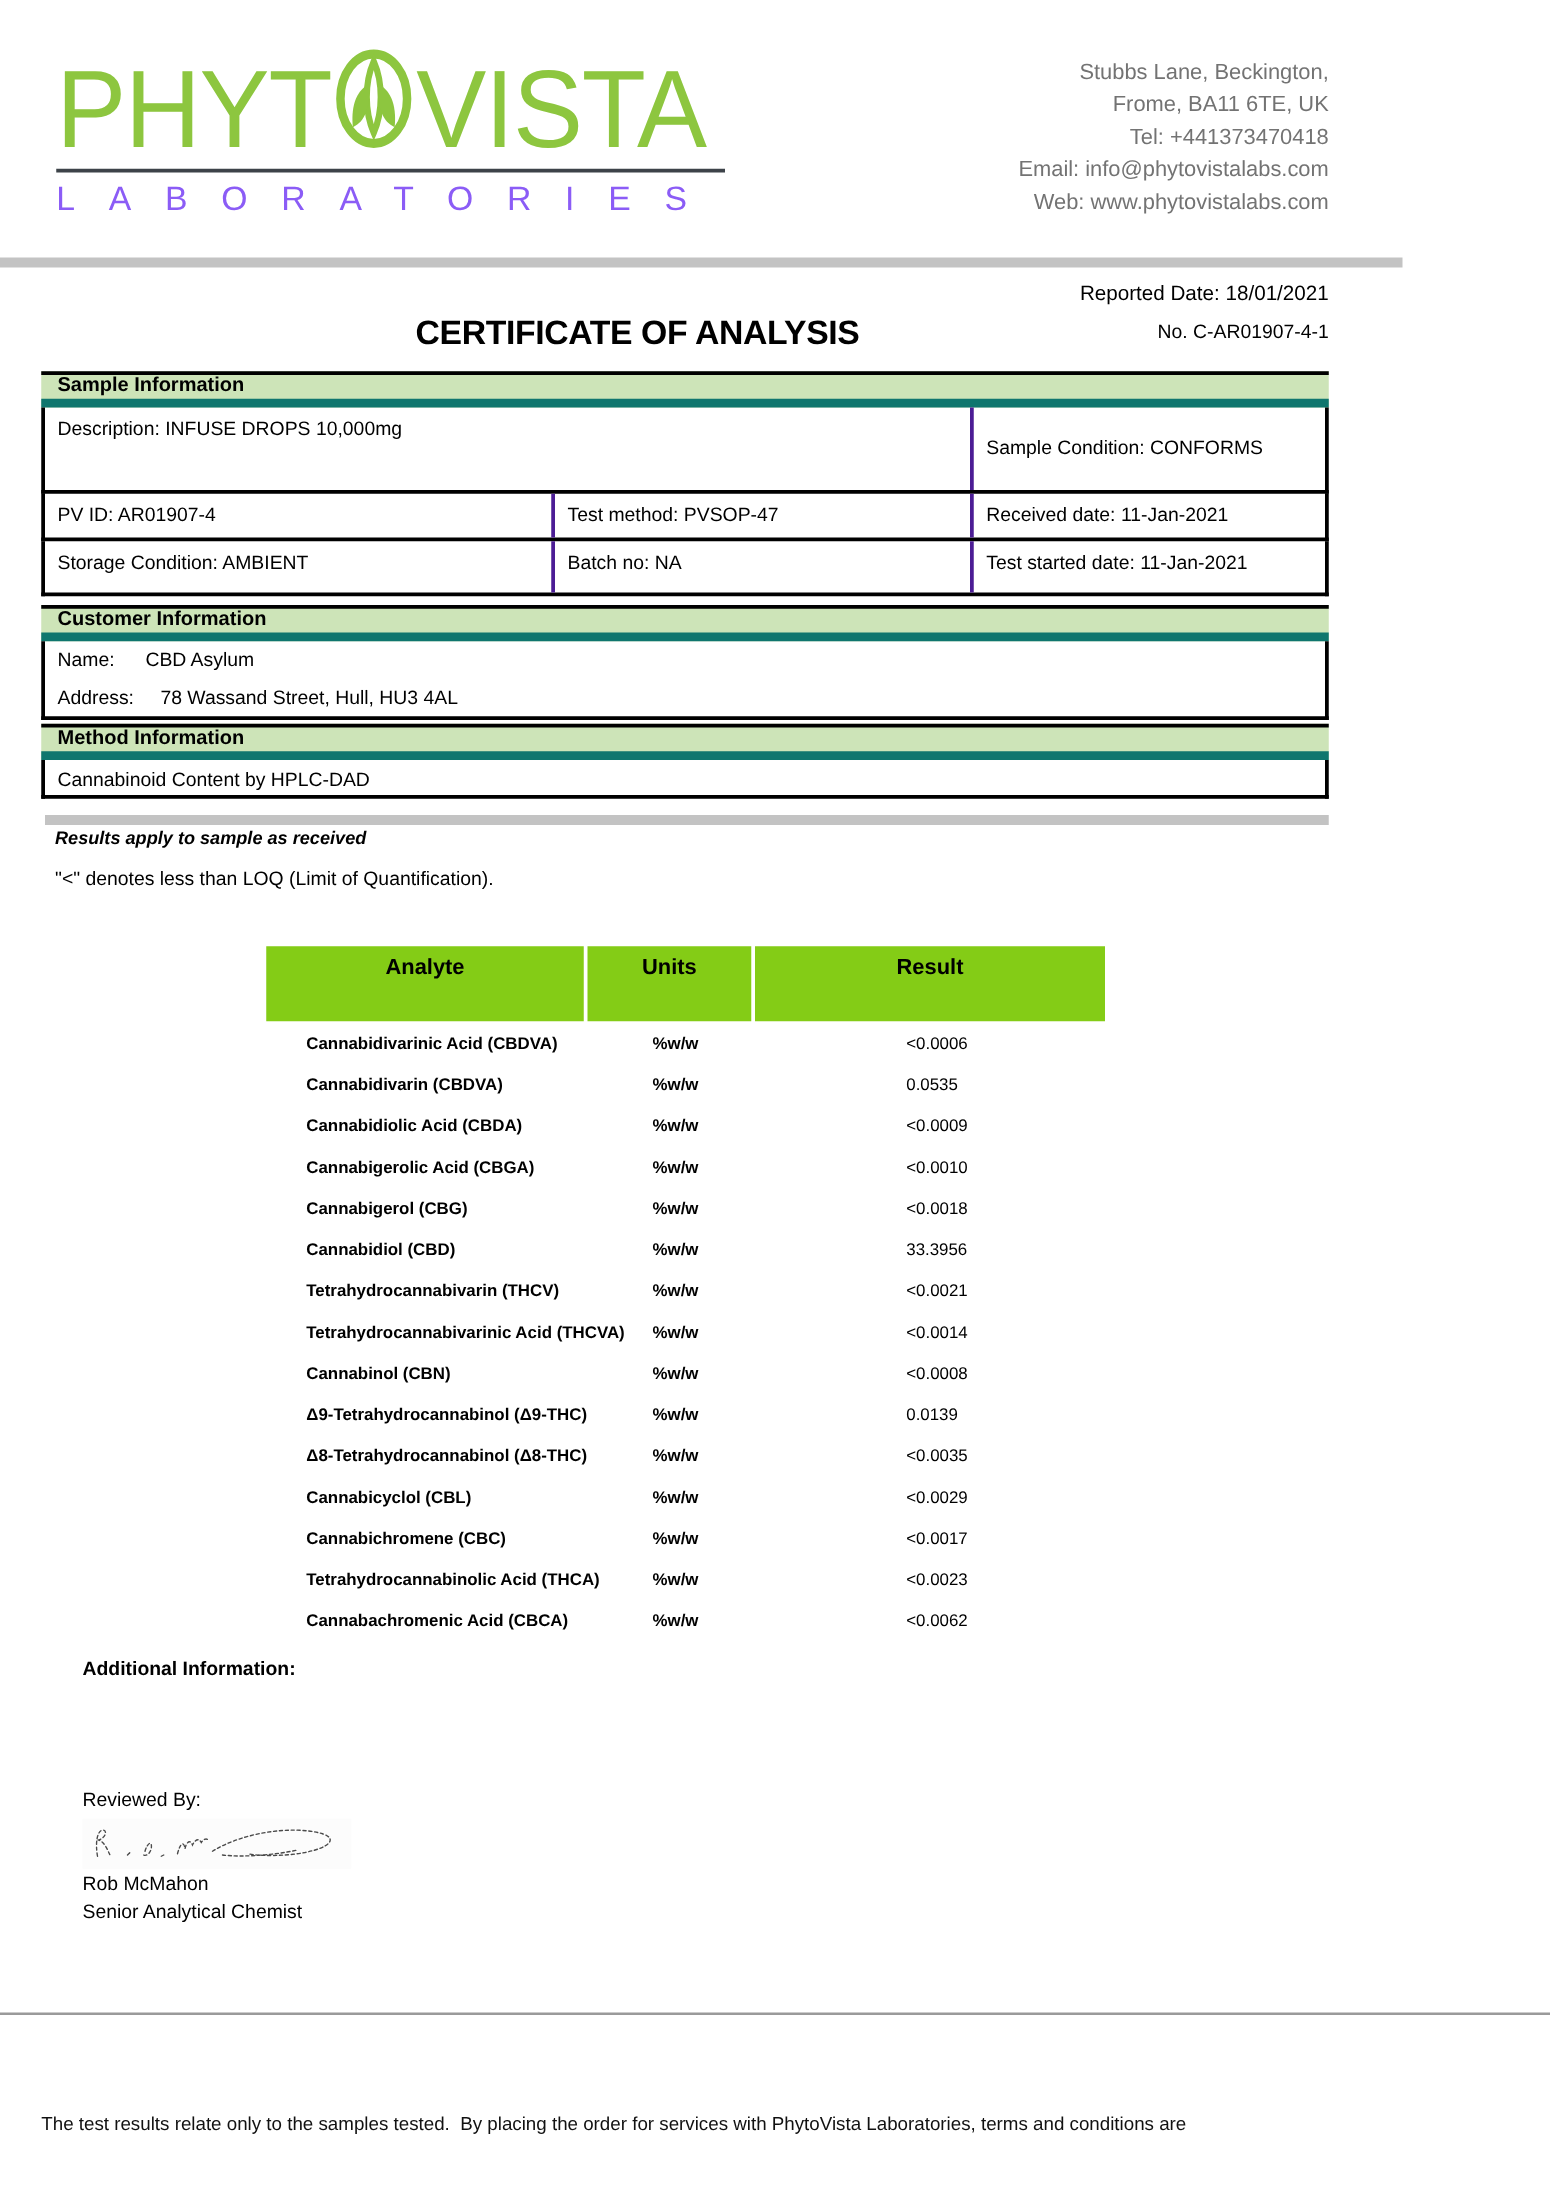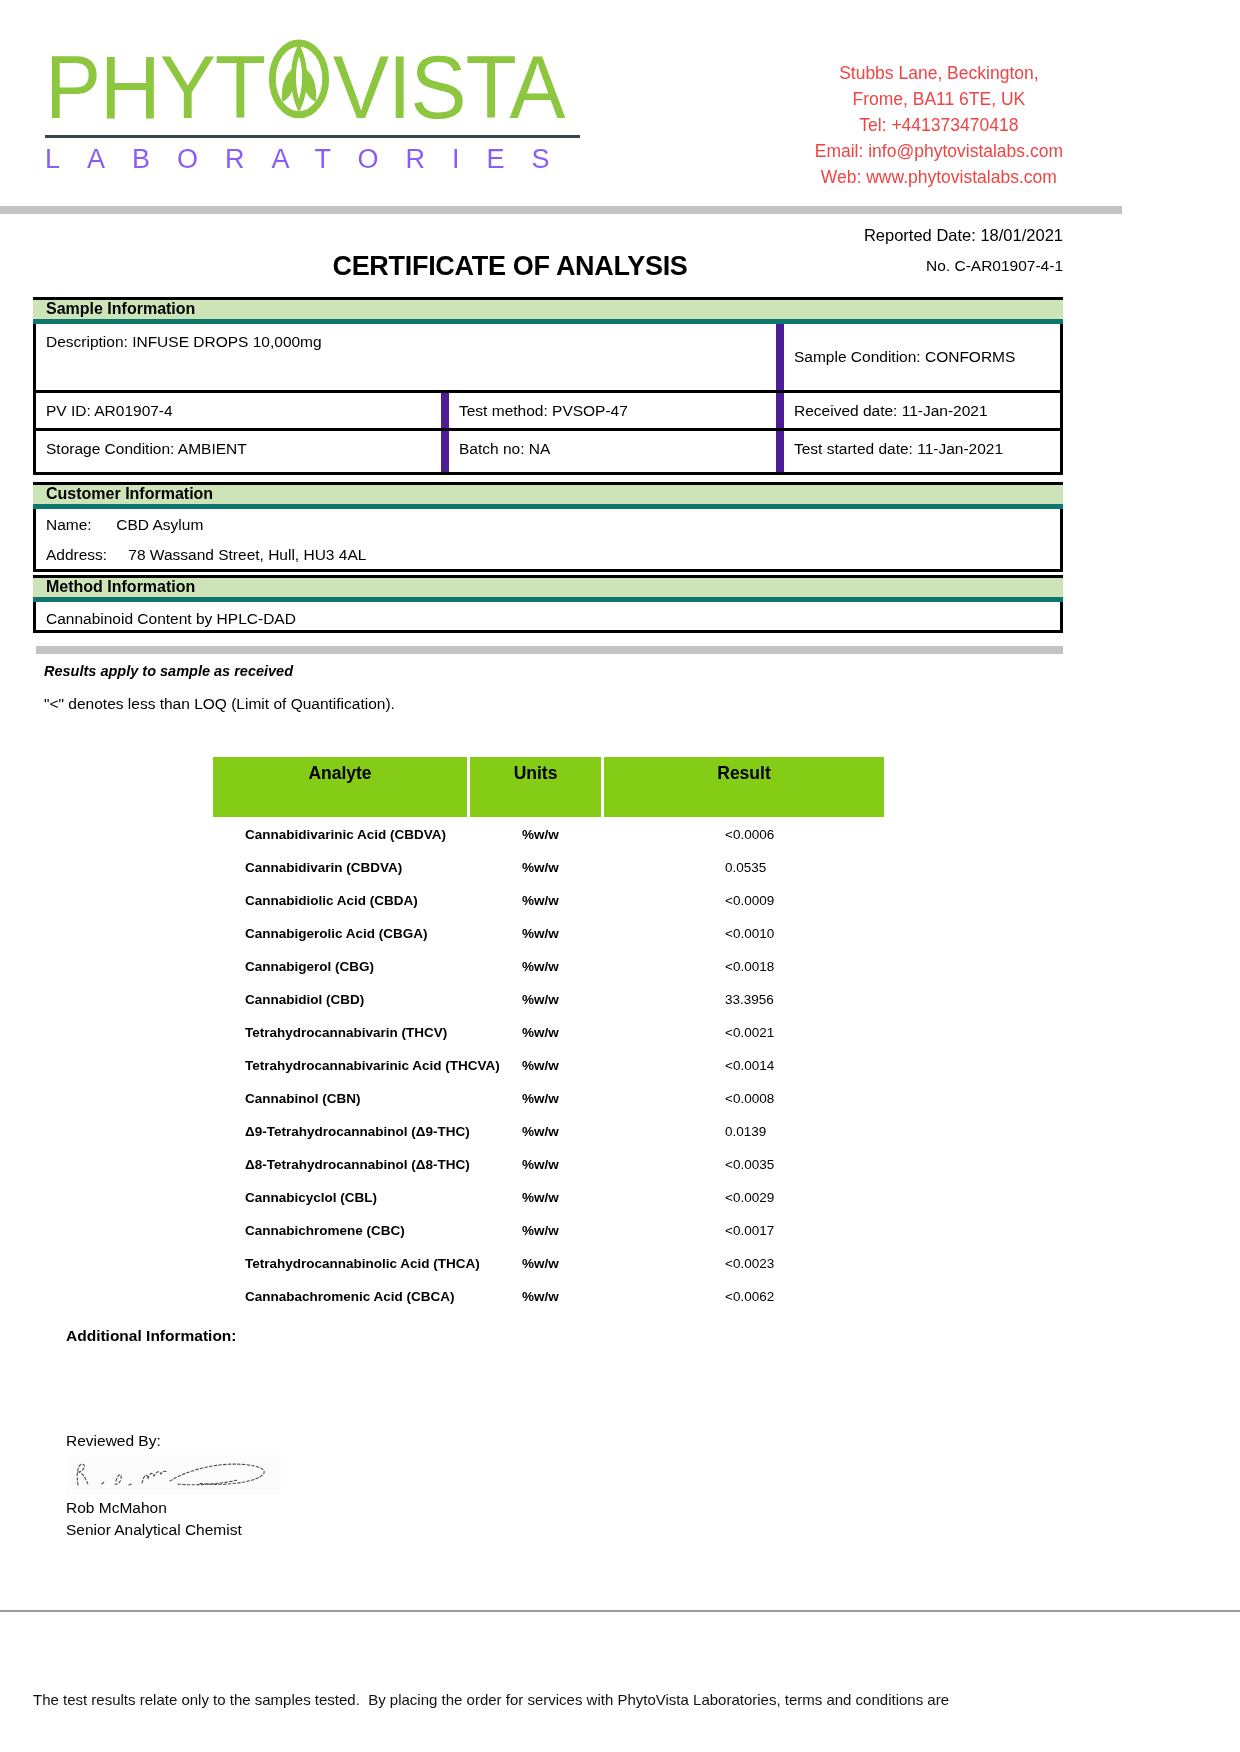--- a/index.html
+++ b/index.html
@@ -7,34 +7,34 @@
     position:relative;width:1240px;height:1720px;background:#fff;overflow:hidden;
     font-family:"Liberation Sans", sans-serif;color:#000;
   }
   
   .logo-block{position:absolute;left:45px;top:38px;width:540px;}
   .logo-text{color:#8dc63f;font-size:84px;line-height:88px;letter-spacing:-1px;
     display:flex;align-items:center;white-space:nowrap;transform:scaleY(1.05);transform-origin:top left;}
   .leaf{margin:0 3px;flex:0 0 auto;}
   .logo-rule{border-top:3px solid #3d4349;margin:4px 0 6px;width:535px;}
   .logo-sub{font-size:27px;color:#8b5cf6;letter-spacing:27px;white-space:nowrap;font-weight:400;}
-  .contact{position:absolute;right:177px;top:60px;text-align:center;font-size:17.5px;line-height:26px;color:#ef4444;}
+  .contact{position:absolute;right:177px;top:44px;text-align:right;font-size:17.5px;line-height:26px;color:#737373;}
   .graybar-top{position:absolute;left:0;top:206px;width:1122px;height:8px;background:#c3c3c3;}
   
   .doc-title{position:absolute;left:0;top:251px;width:1020px;text-align:center;
     font-size:27px;font-weight:700;letter-spacing:-0.3px;}
   .reported{position:absolute;right:177px;top:226px;font-size:16.5px;}
   .report-no{position:absolute;right:177px;top:257px;font-size:15.5px;}
   
   .info-wrap{position:absolute;left:33px;top:297px;width:1030px;box-sizing:border-box;}
-  .sec-bar{box-sizing:border-box;border-top:3px solid #000;border-bottom:5px solid #0f766e;
+  .sec-bar{box-sizing:border-box;border-top:3px solid #000;border-bottom:7px solid #0f766e;
     background:#cde4b8;font-weight:700;font-size:16px;line-height:15px;padding:1px 0 3px 13px;}
   .itrow{display:grid;box-sizing:border-box;border:3px solid #000;border-top:none;}
   .itrow .cell{box-sizing:border-box;font-size:15.5px;padding:9px 10px 0 10px;}
-  .itrow .cell + .cell{border-left:8px solid #4c1d95;}
+  .itrow .cell + .cell{border-left:3px solid #4c1d95;}
   .row-desc{grid-template-columns:740px 1fr;height:69px;}
   .row-desc .cond{display:flex;align-items:center;padding-top:0;}
   .row-3{grid-template-columns:405px 335px 1fr;}
   .row-pv{height:38px;}
   .row-batch{height:44px;}
   .bar-customer{margin-top:7px;}
   .cust-box{box-sizing:border-box;border:3px solid #000;border-top:none;height:63px;
     padding:7px 0 0 10px;font-size:15.5px;}
   .kv{white-space:nowrap;}
   .kv .lbl{display:inline-block;}

